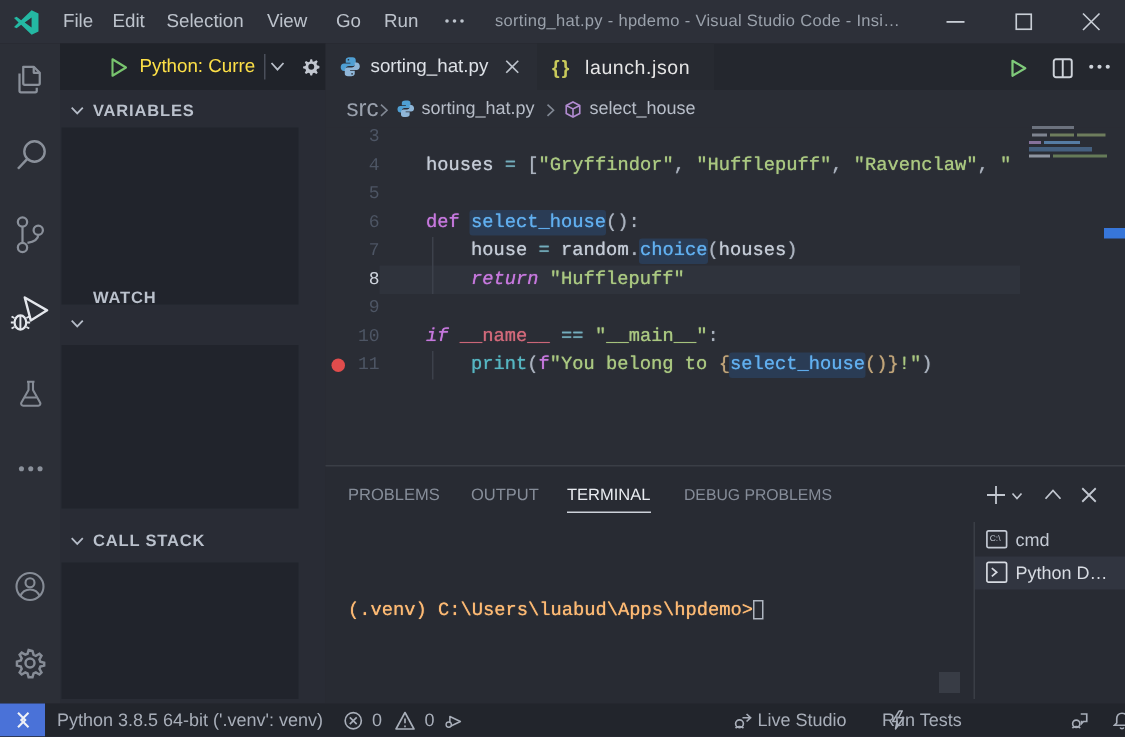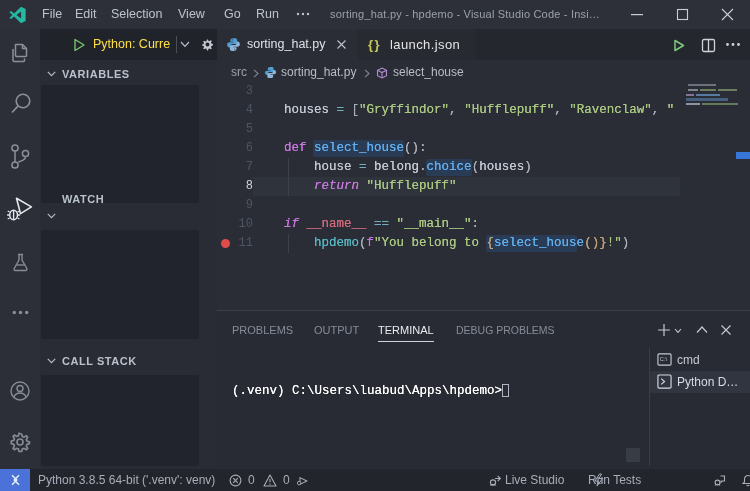--- a/index.html
+++ b/index.html
@@ -47,21 +47,21 @@
 .tki { color:#c678dd; font-style:italic; }
 .tf { color:#61afef; } 
 .tc { color:#56b6c2; } 
 .tt { color:#c0a479; } 
 .tr { color:#d1697a; }
 
 
 #panel { left:217px; top:310px; width:533px; height:159px; background:#282b33;
   border-top:1px solid #3a3e46; }
 .ptab { top:320px; height:20px; line-height:20px; font-size:11px; color:#868d99; }
-#term { font-family:"Liberation Mono", monospace; font-size:12.5px; color:#ffffff; text-shadow:0 0 .6px; }
+#term { font-family:"Liberation Mono", monospace; font-size:12.5px; color:#fdba74; text-shadow:0 0 .6px;margin-top:16px; }
 
 
 #statusbar { left:0; top:469px; width:750px; height:22px; background:#22252c; }
 .sbitem { top:469px; height:22px; line-height:22px; font-size:12px; color:#a8aeb9; }
 </style>
 </head>
 <body>
 <div id="app">
   <div class="abs" id="titlebar"></div>
   <svg class="abs" style="left:9px;top:6px" width="17" height="18" viewBox="0 0 100 100">
@@ -175,21 +175,21 @@
     </svg>
   <div class="abs sechead" style="left:62px;top:193px">WATCH</div>
   <div class="abs secbox" style="top:230px;height:109px"></div>
   <svg class="abs" style="left:47px;top:358px" width="9" height="6" viewBox="0 0 9 6">
       <path d="M.8.8 L4.5 4.6 L8.2.8" fill="none" stroke="#b4bbc7" stroke-width="1.2"></path>
     </svg>
   <div class="abs sechead" style="left:62px;top:355px">CALL STACK</div>
   <div class="abs secbox" style="top:375px;height:91px"></div>
   <div class="abs" id="editor"></div>
   <div class="abs" id="breadcrumbs"></div>
-  <div class="abs" style="left:231px;top:60px;height:25px;line-height:25px;font-size:12px;color:#9aa1ad">src</div>
+  <div class="abs" style="left:231px;top:60px;height:25px;line-height:25px;font-size:16px;color:#9aa1ad">src</div>
   <svg class="abs" style="left:253px;top:69px" width="6" height="9" viewBox="0 0 6 9">
       <path d="M1 .8 L5 4.5 L1 8.2" fill="none" stroke="#818894" stroke-width="1.1"></path>
     </svg>
   <svg class="abs" style="left:264px;top:66px" width="13" height="13" viewBox="0 0 16 16">
     <path fill="#4f9fd3" d="M7.9 1.2c-2.4 0-3.1.9-3.1 2v1.9h3.3v.6H3.6c-1.4 0-2.4 1-2.4 2.7 0 1.6 1 2.7 2.4 2.7h1.2V9.4c0-1.2 1-2 2.2-2h3c1.1 0 1.9-.8 1.9-1.9V3.2c0-1.2-.8-2-2.2-2z"></path>
     <path fill="#8fb6d8" d="M8.1 14.8c2.4 0 3.1-.9 3.1-2v-1.9H7.9v-.6h4.5c1.4 0 2.4-1 2.4-2.7 0-1.6-1-2.7-2.4-2.7h-1.2v1.7c0 1.2-1 2-2.2 2h-3c-1.1 0-1.9.8-1.9 1.9v2.3c0 1.2.8 2 2.2 2z"></path>
   </svg>
   <div class="abs" style="left:281px;top:60px;height:25px;line-height:25px;font-size:12px;color:#b7bdc8">sorting_hat.py</div>
   <svg class="abs" style="left:364px;top:69px" width="6" height="9" viewBox="0 0 6 9">
       <path d="M1 .8 L5 4.5 L1 8.2" fill="none" stroke="#818894" stroke-width="1.1"></path>
@@ -213,24 +213,24 @@
   <div class="abs lnum" style="top:120px">5</div>
   <div class="abs lnum" style="top:139px">6</div>
   <div class="abs lnum" style="top:158px">7</div>
   <div class="abs lnum" style="top:177px;color:#ced3dc">8</div>
   <div class="abs lnum" style="top:196px">9</div>
   <div class="abs lnum" style="top:215px">10</div>
   <div class="abs lnum" style="top:234px">11</div>
 
   <div class="abs codeline" style="top:101px"><span class="abs code"><span class="tv">houses</span> <span class="to">=</span> <span class="tp">[</span><span class="ts">"Gryffindor"</span><span class="tp">,</span> <span class="ts">"Hufflepuff"</span><span class="tp">,</span> <span class="ts">"Ravenclaw"</span><span class="tp">,</span> <span class="ts">"</span></span></div>
   <div class="abs codeline" style="top:139px"><span class="abs code"><span class="tk">def</span> <span class="tf">select_house</span><span class="tp">():</span></span></div>
-  <div class="abs codeline" style="top:158px"><span class="abs code">    <span class="tv">house</span> <span class="to">=</span> <span class="tv">belong</span><span class="tp">.</span><span class="tf">choice</span><span class="tp">(</span><span class="tv">houses</span><span class="tp">)</span></span></div>
+  <div class="abs codeline" style="top:158px"><span class="abs code">    <span class="tv">house</span> <span class="to">=</span> <span class="tv">random</span><span class="tp">.</span><span class="tf">choice</span><span class="tp">(</span><span class="tv">houses</span><span class="tp">)</span></span></div>
   <div class="abs codeline" style="top:177px"><span class="abs code">    <span class="tki">return</span> <span class="ts">"Hufflepuff"</span></span></div>
   <div class="abs codeline" style="top:215px"><span class="abs code"><span class="tki">if</span> <span class="tr">__name__</span> <span class="to">==</span> <span class="ts">"__main__"</span><span class="tp">:</span></span></div>
-  <div class="abs codeline" style="top:234px"><span class="abs code">    <span class="tc">hpdemo</span><span class="tp">(</span><span class="tk">f</span><span class="ts">"You belong to </span><span class="tt">{</span><span class="tf">select_house</span><span class="tt">()}</span><span class="ts">!"</span><span class="tp">)</span></span></div>
+  <div class="abs codeline" style="top:234px"><span class="abs code">    <span class="tc">print</span><span class="tp">(</span><span class="tk">f</span><span class="ts">"You belong to </span><span class="tt">{</span><span class="tf">select_house</span><span class="tt">()}</span><span class="ts">!"</span><span class="tp">)</span></span></div>
 
   <div class="abs" style="left:688px;top:84px;width:28px;height:2px;background:#6c727e"></div>
   <div class="abs" style="left:688px;top:89px;width:10px;height:2px;background:#7e8490"></div>
   <div class="abs" style="left:700px;top:89px;width:16px;height:2px;background:#6e7d5d"></div>
   <div class="abs" style="left:718px;top:89px;width:19px;height:2px;background:#6e7d5d"></div>
   <div class="abs" style="left:686px;top:94px;width:8px;height:2px;background:#86719b"></div>
   <div class="abs" style="left:696px;top:94px;width:24px;height:2px;background:#567ca3"></div>
   <div class="abs" style="left:686px;top:98px;width:42px;height:3px;background:#45607f"></div>
   <div class="abs" style="left:686px;top:103px;width:14px;height:2px;background:#8d94a0"></div>
   <div class="abs" style="left:702px;top:103px;width:36px;height:2px;background:#657a58"></div>

